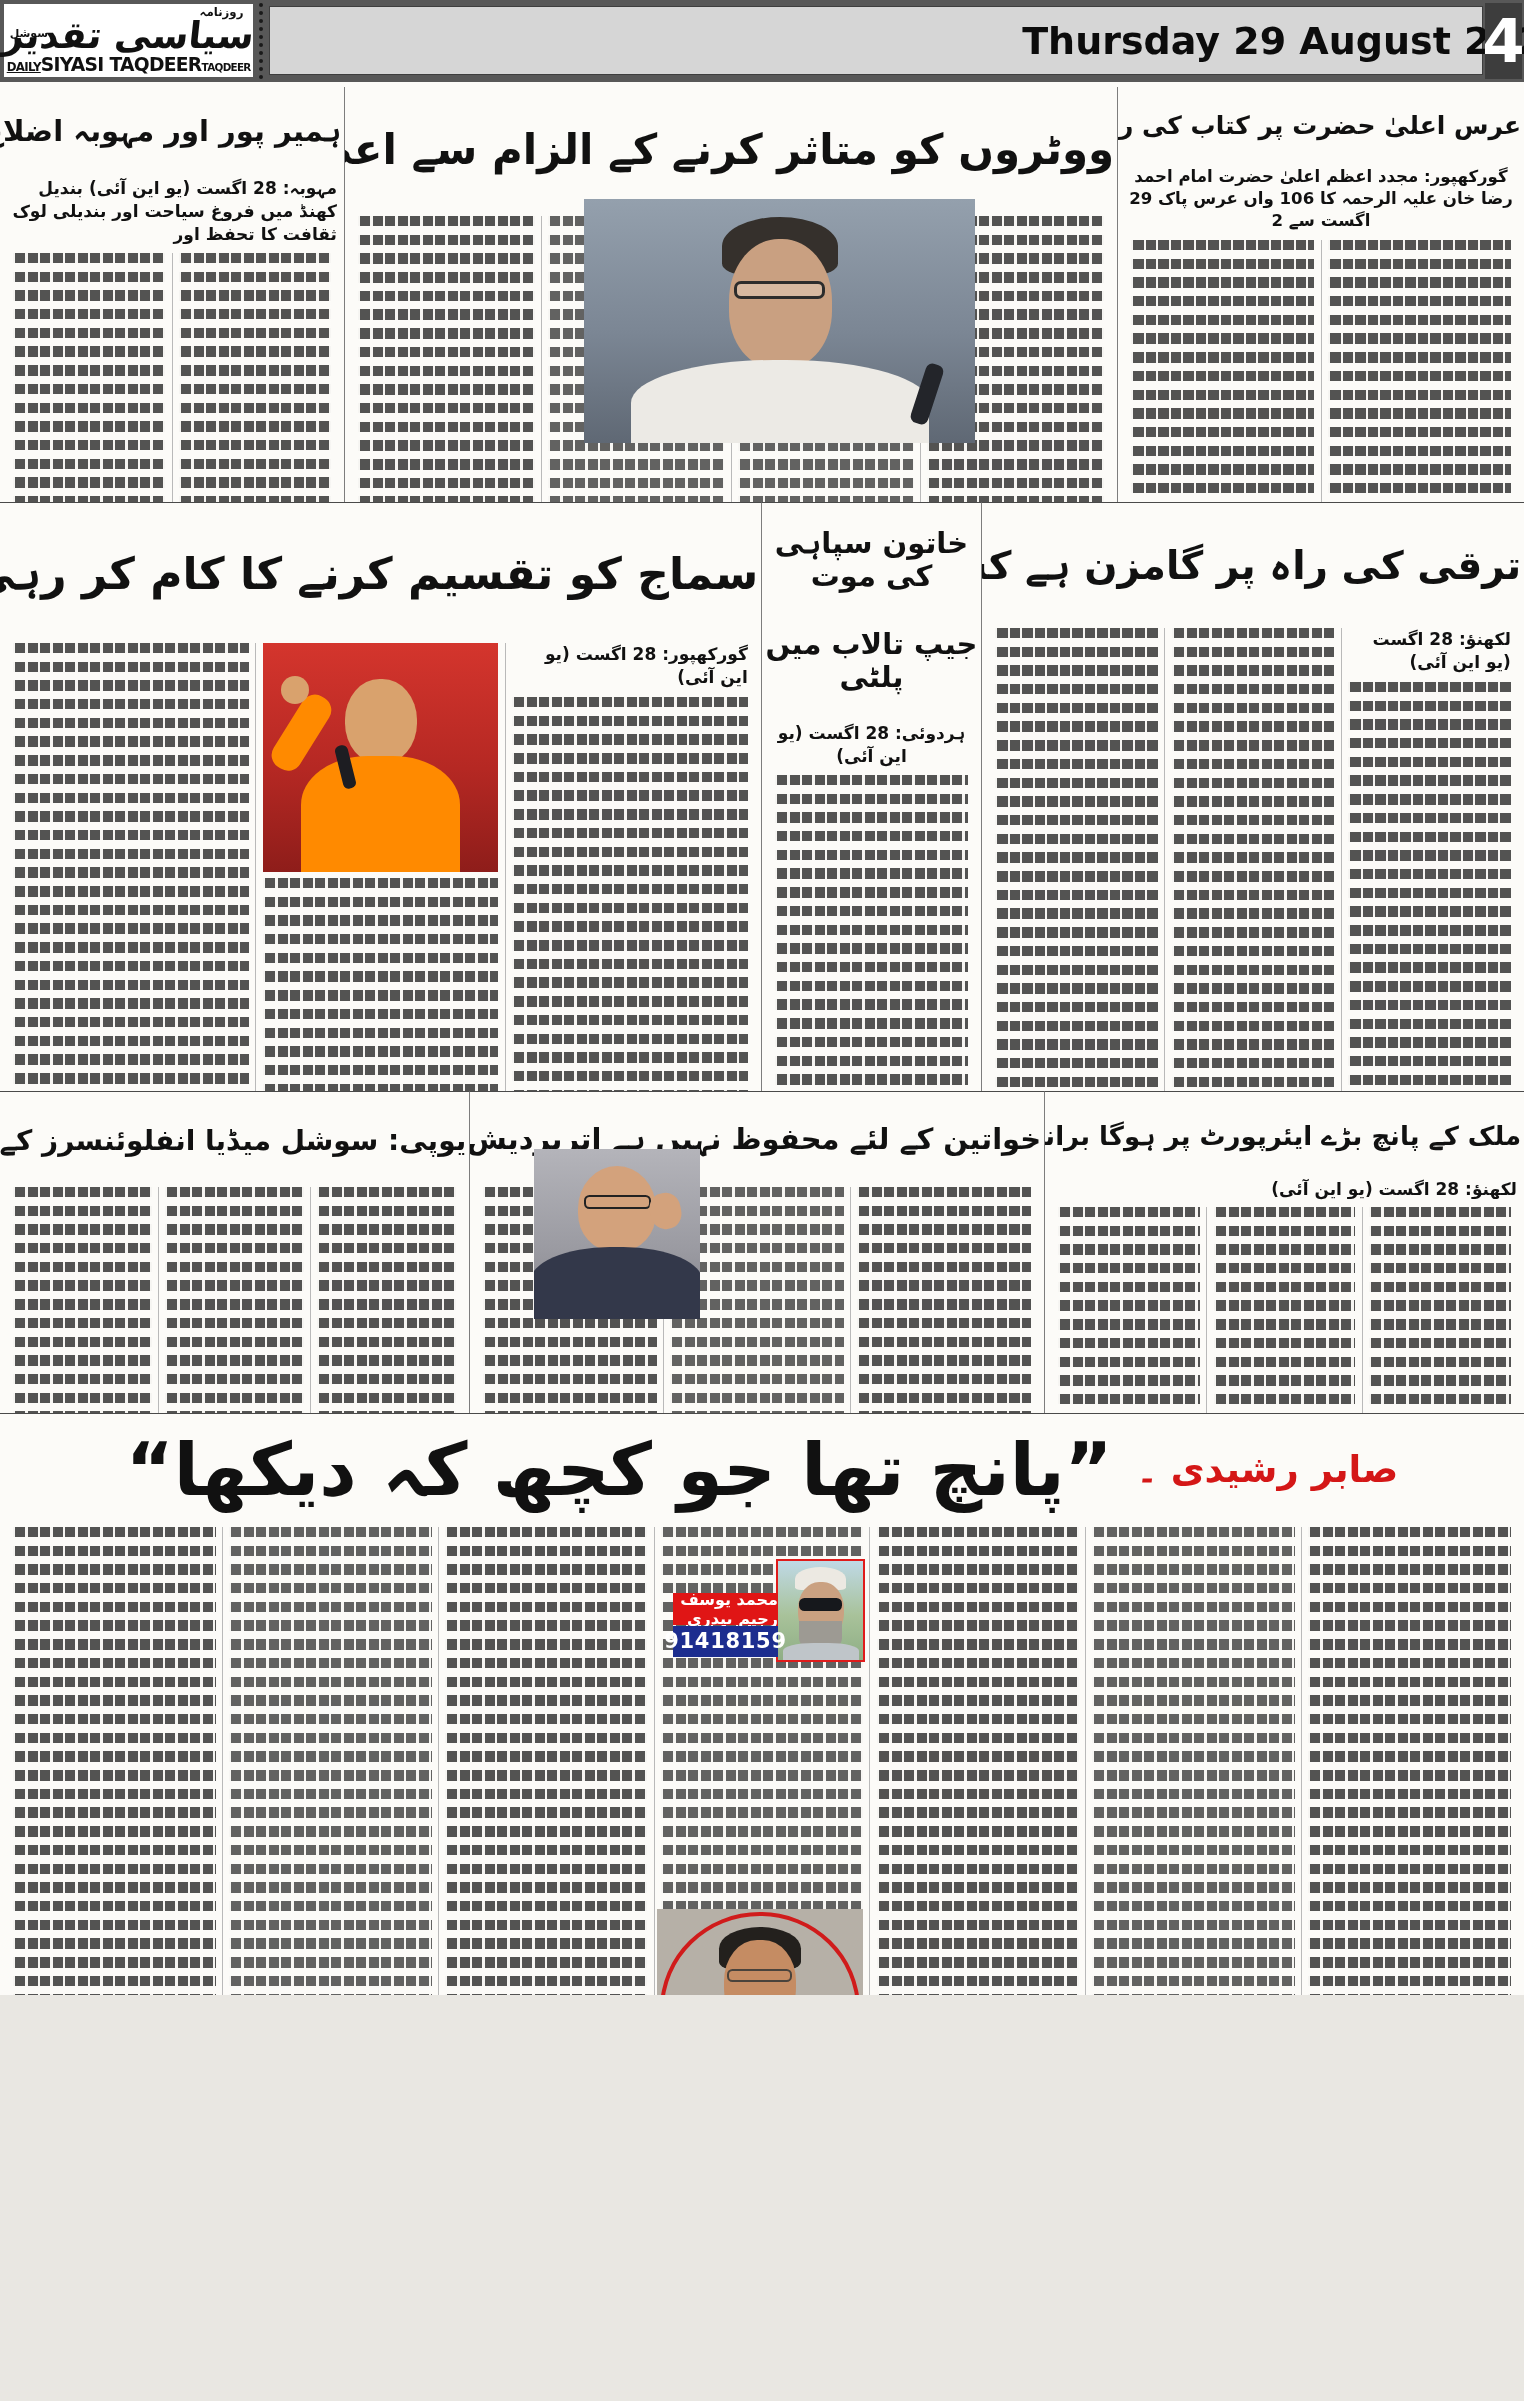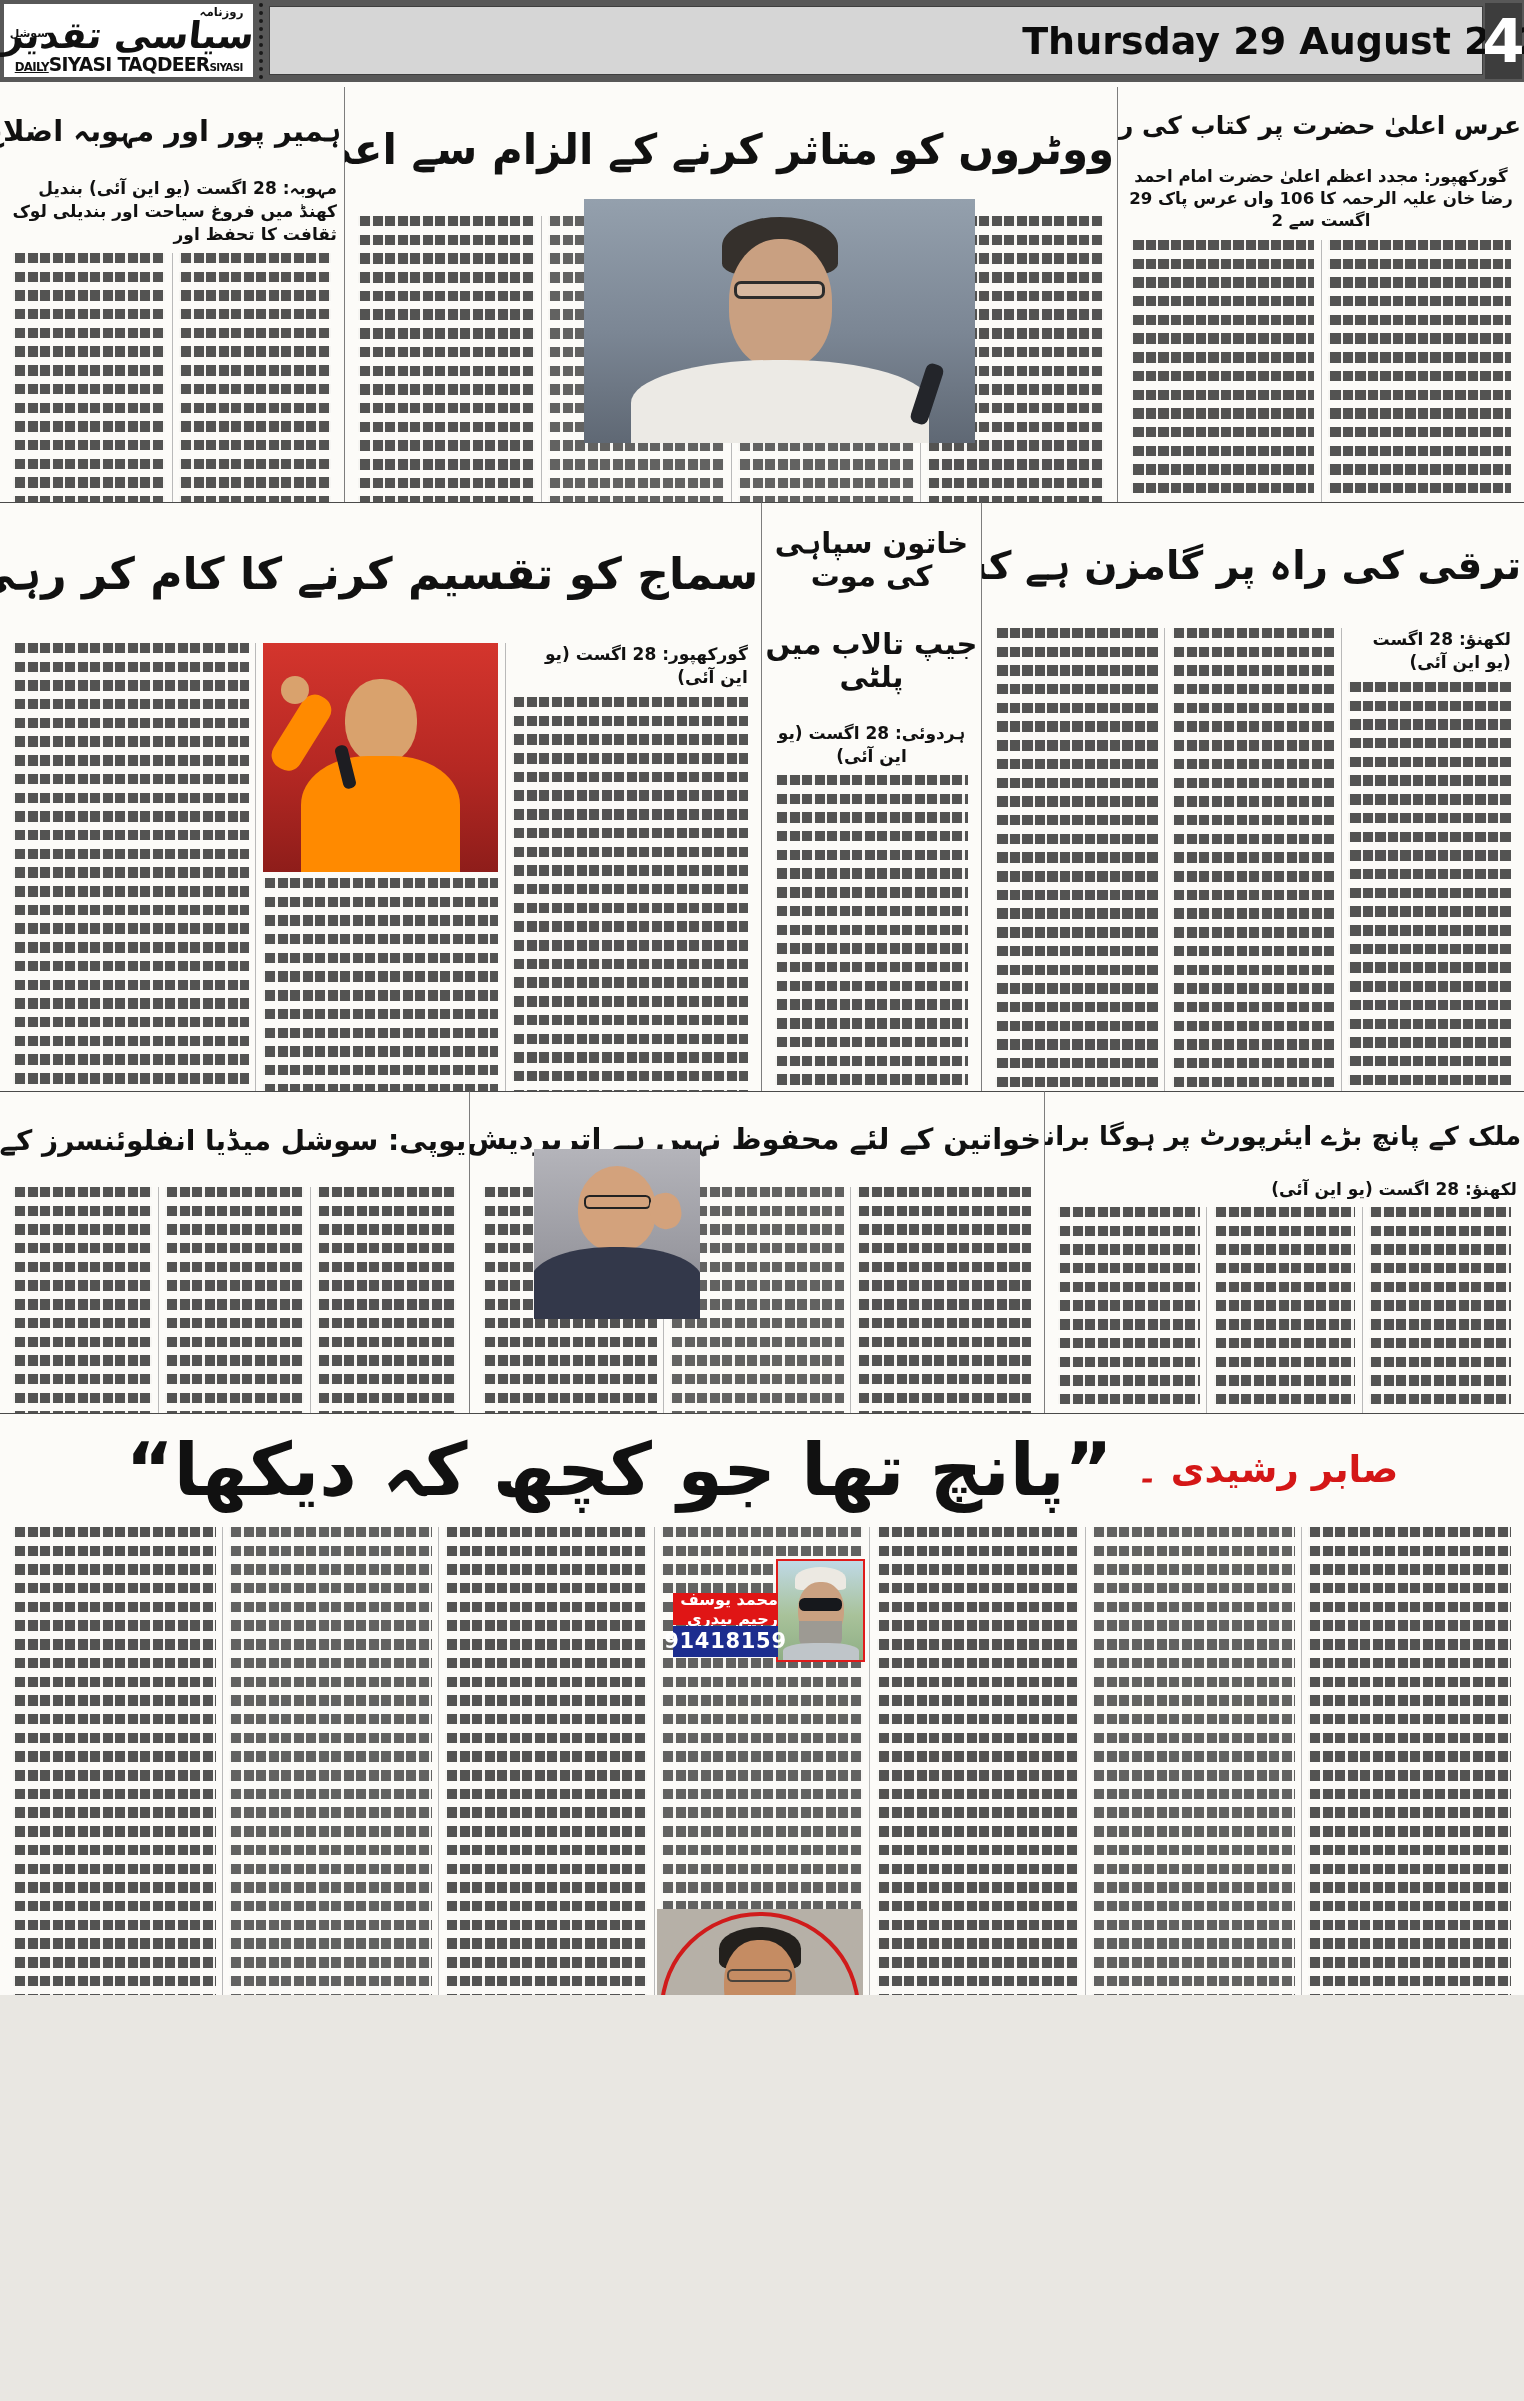--- a/index.html
+++ b/index.html
@@ -90,21 +90,21 @@
 </head>
 <body>
 
 <div class="page">
 
   <div class="hdr">
     <div class="nameplate">
       <span class="np-small" dir="rtl">روزنامہ</span>
       <span class="np-city" dir="rtl">سوشل</span>
       <div class="np-title" dir="rtl">سیاسی تقدیر</div>
-      <div class="np-eng"><span class="sm">DAILY</span><span>SIYASI TAQDEER</span><span class="sm2">SIYASI</span></div>
+      <div class="np-eng"><span class="sm">DAILY</span><span>SIYASI TAQDEER</span><span class="sm2">TAQDEER</span></div>
     </div>
     <div class="dotline"></div>
     <div class="hdr-band"></div>
     <div class="hdr-date">Thursday 29 August 2024</div>
     <div class="page-num">4</div>
   </div>
 
   <section class="art rule-r" style="left:0;top:87px;width:345px;height:415px;">
     <h2 class="hl" style="font-size:29px;" dir="rtl">ہمیر پور اور مہوبہ اضلاع میں منعقد ہوگا ہر دول اتسو</h2>
     <div class="dateline">مہوبہ: 28 اگست (یو این آئی) بندیل کھنڈ میں فروغ سیاحت اور بندیلی لوک ثقافت کا تحفظ اور</div>

